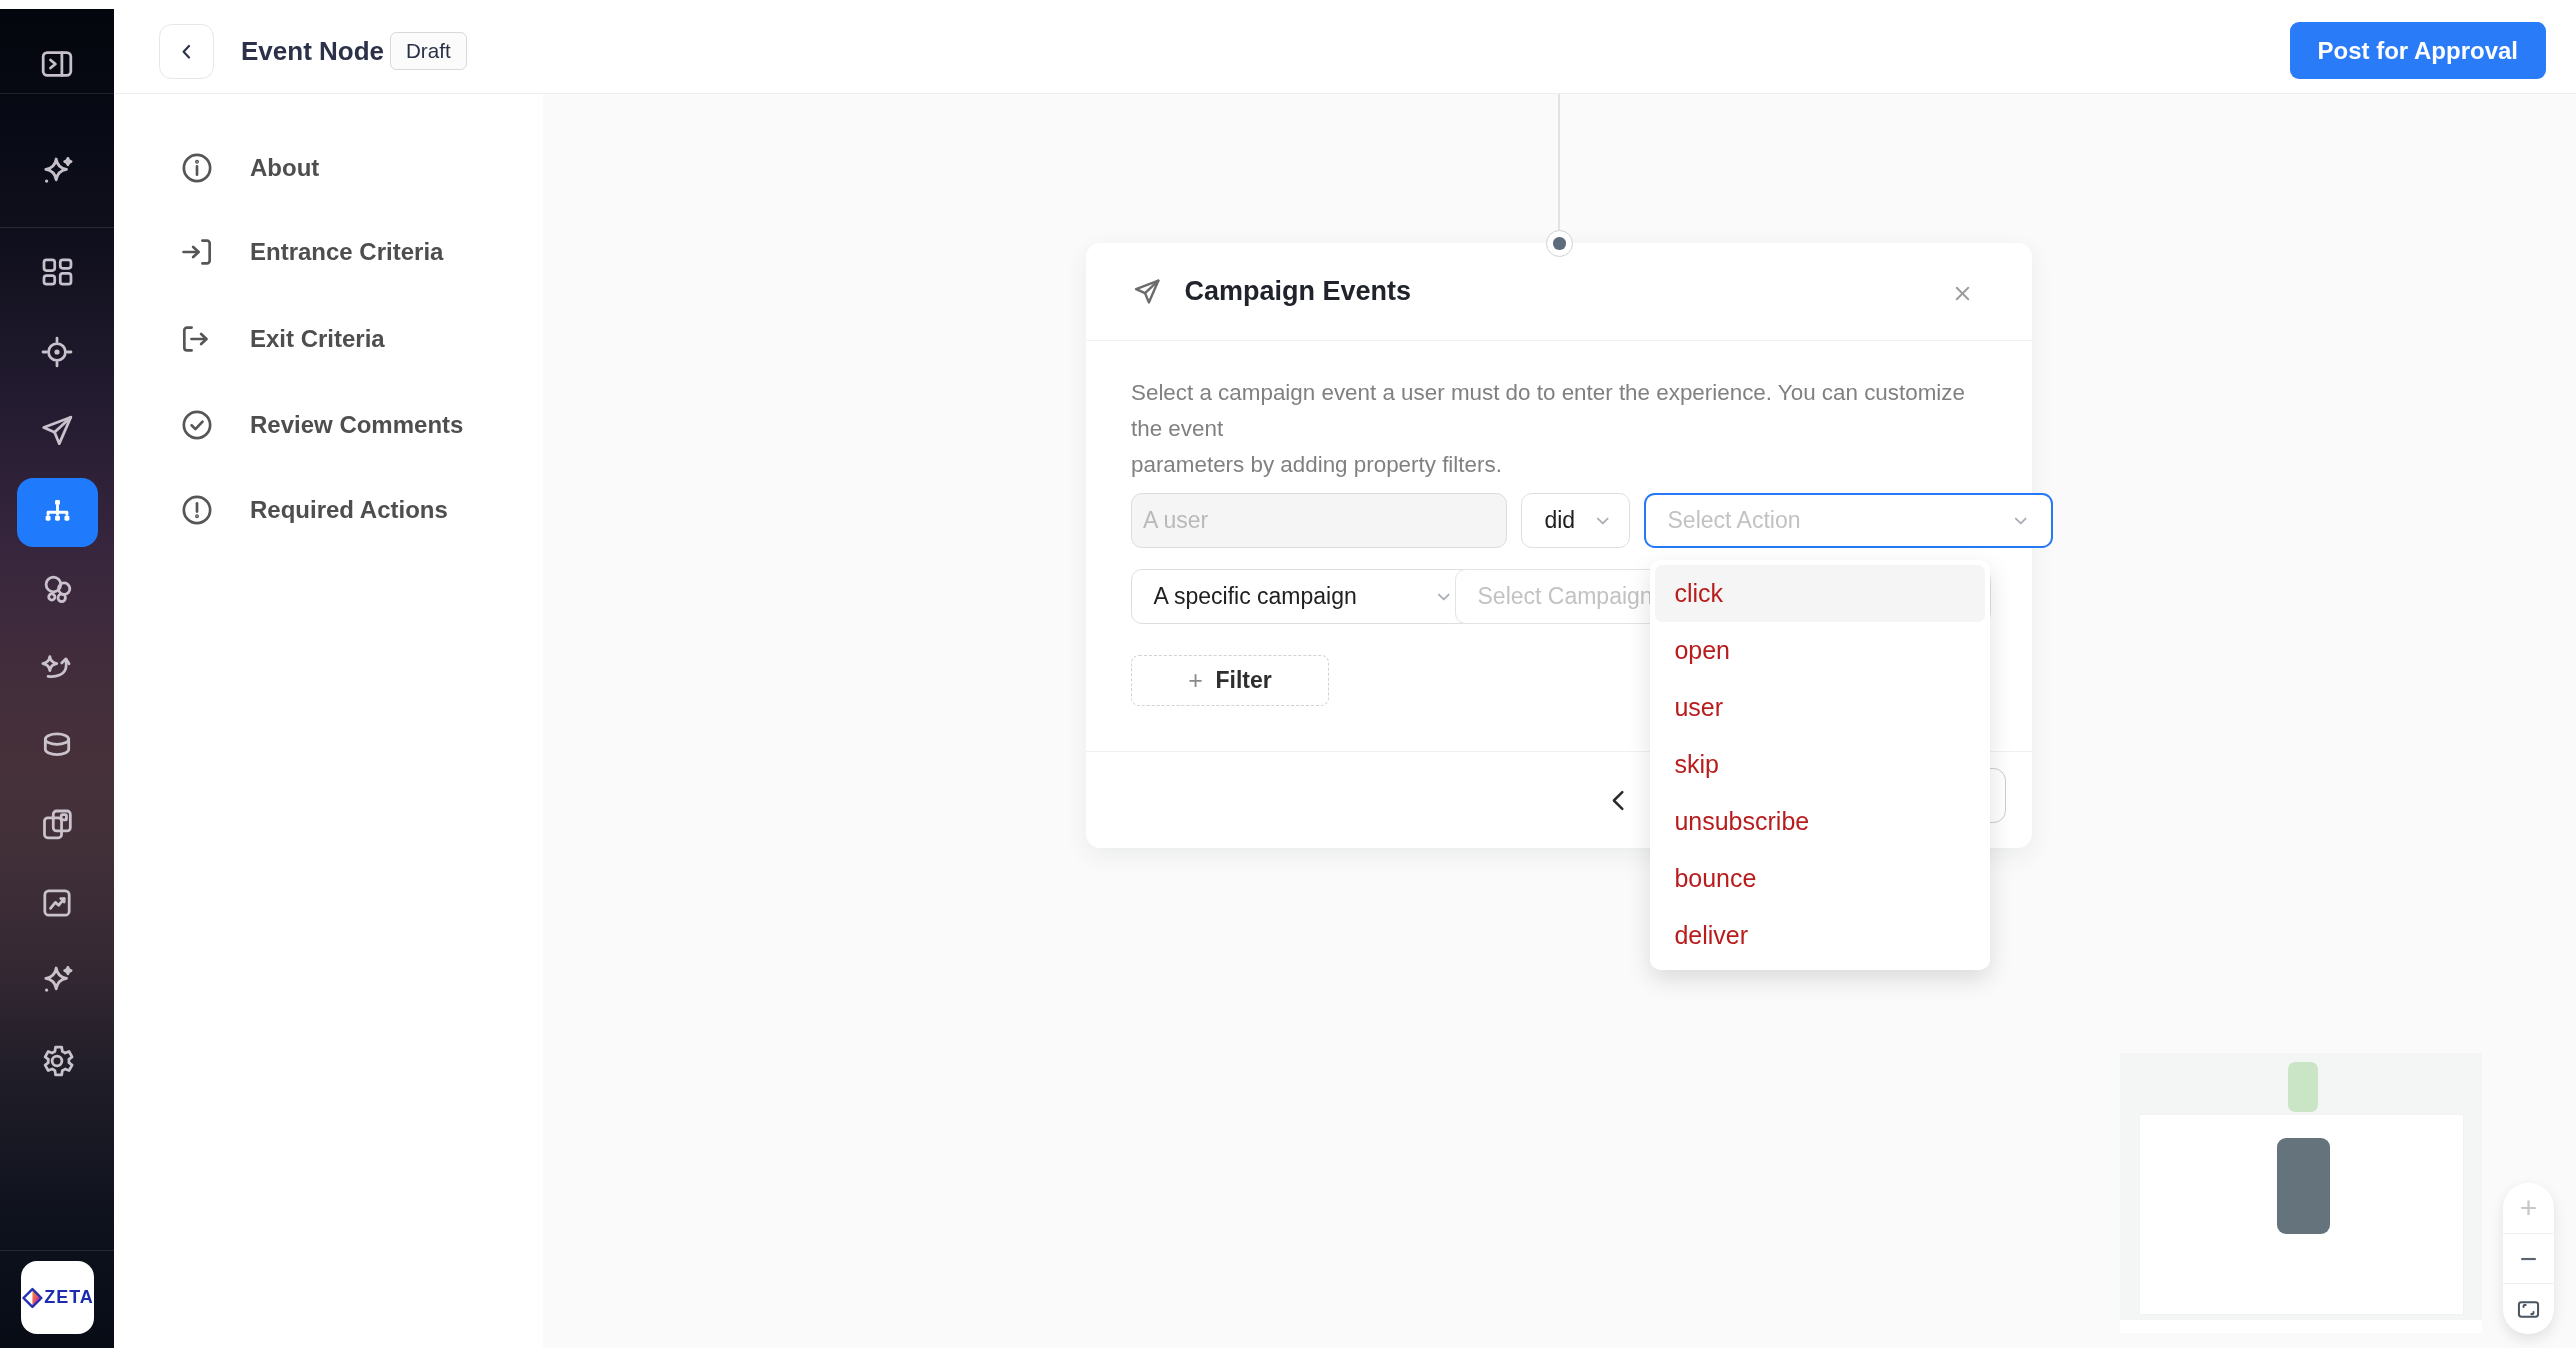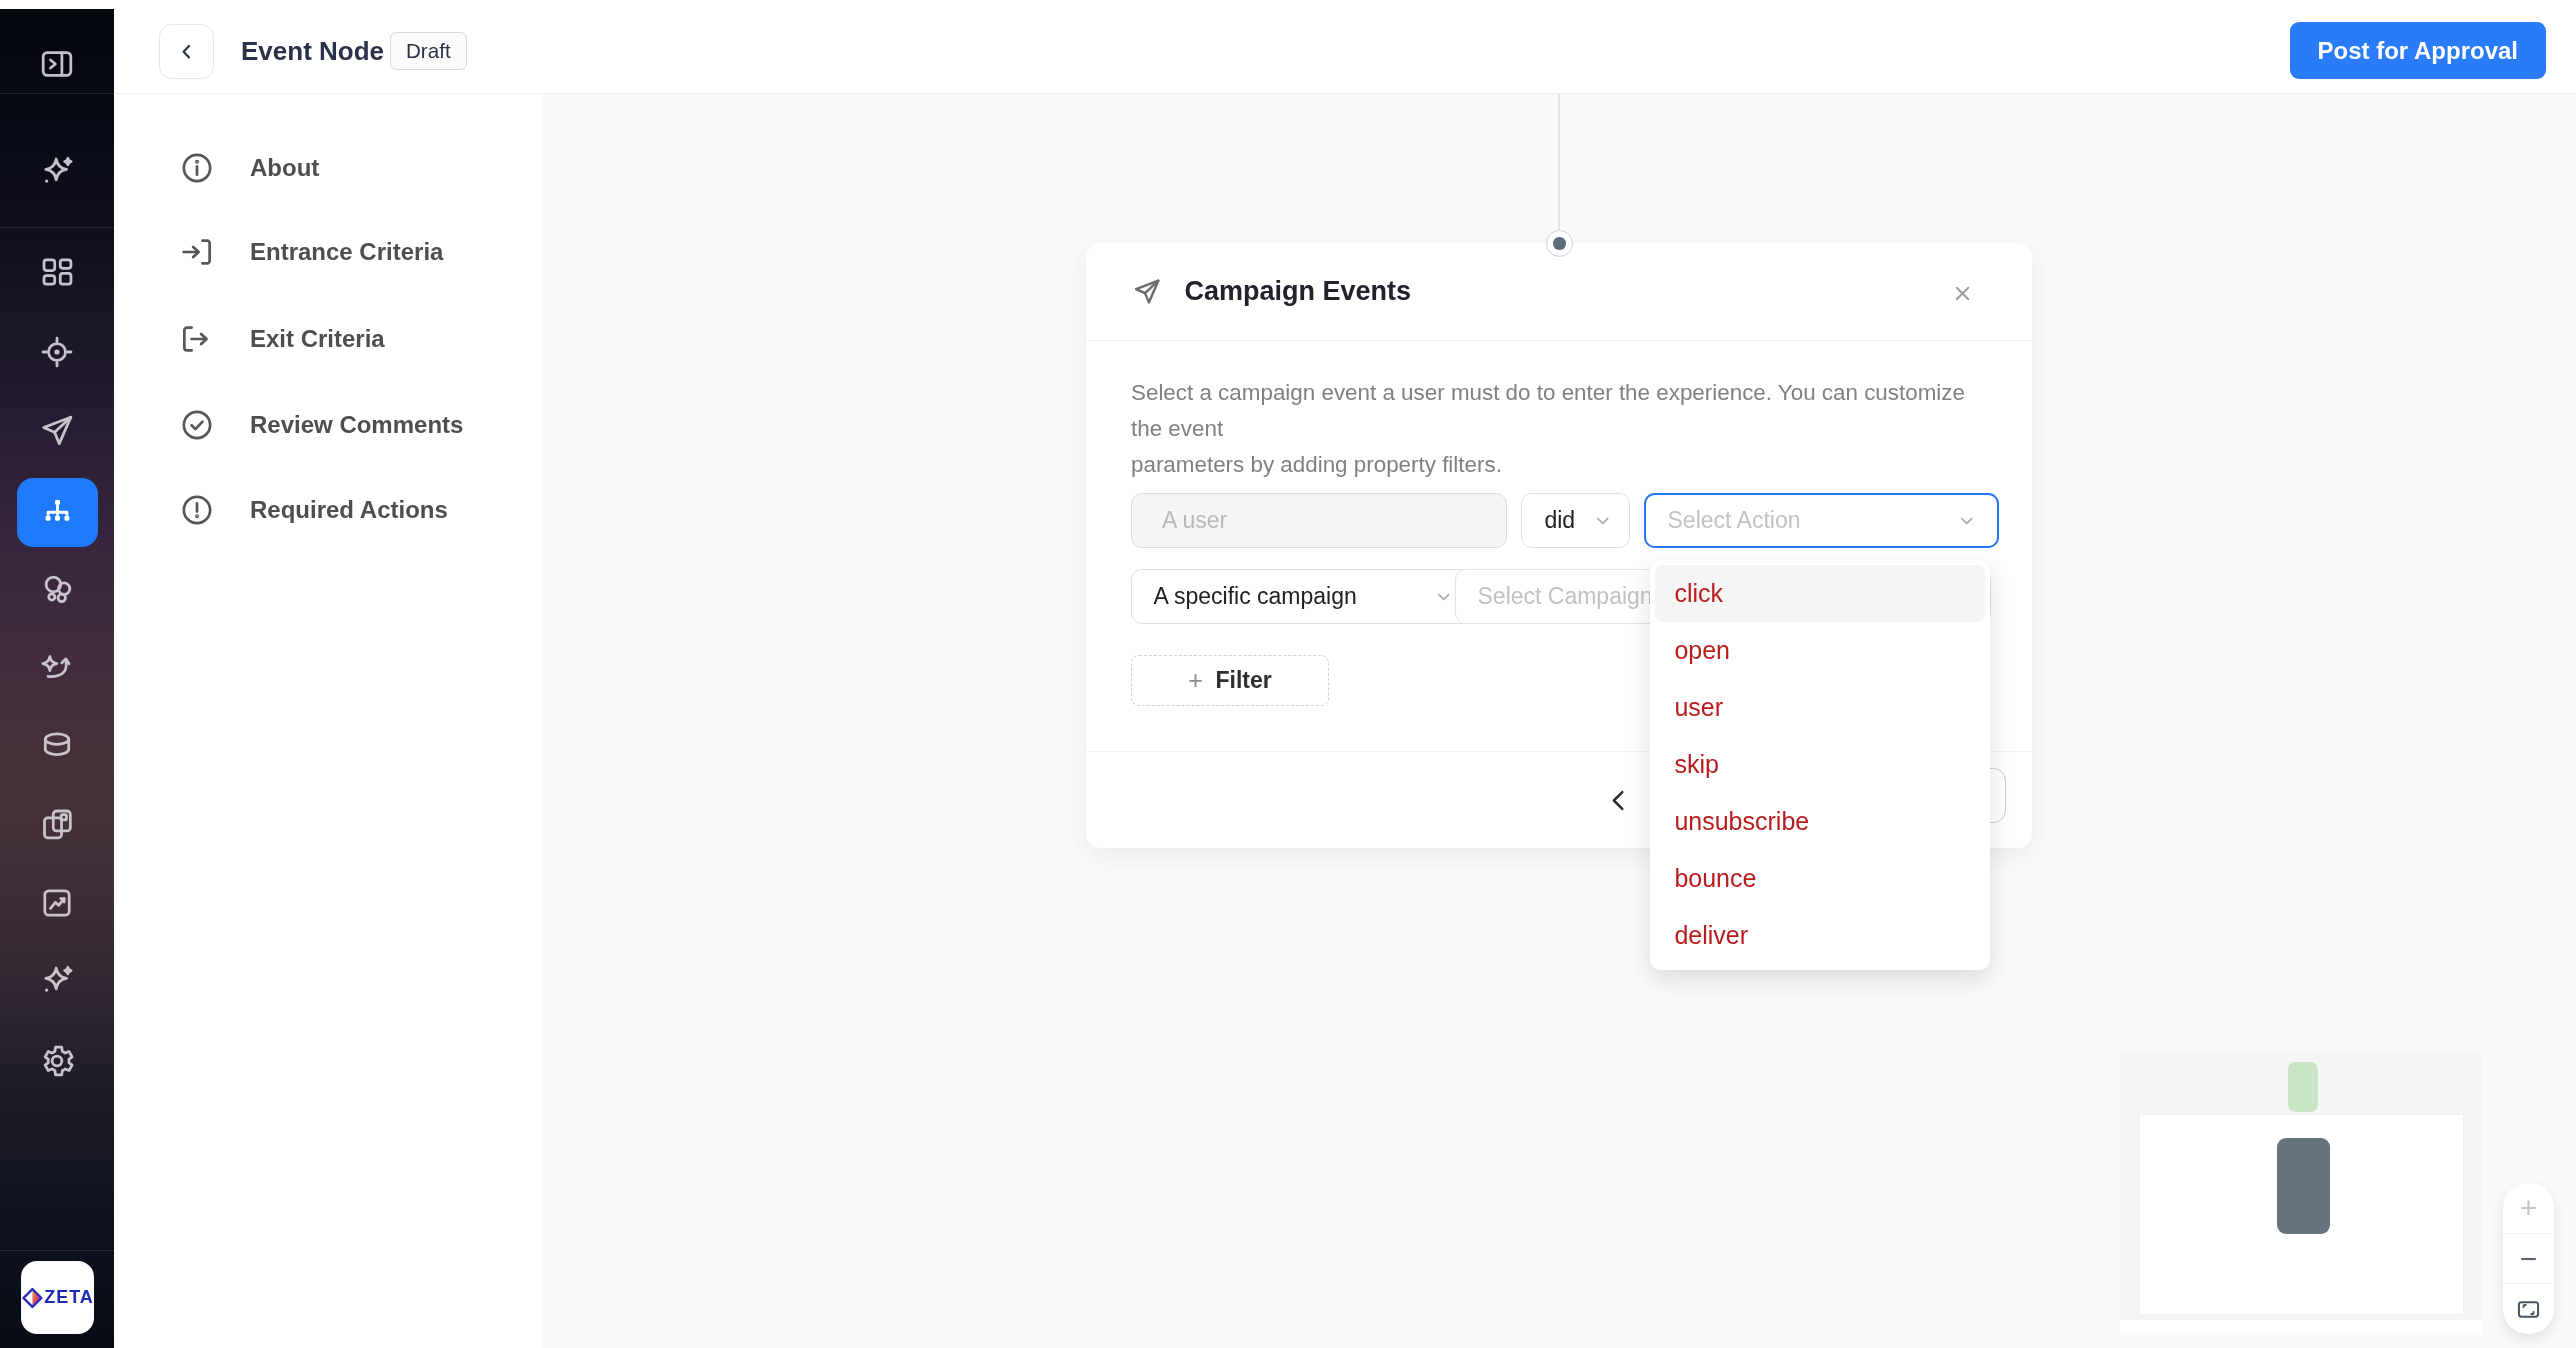--- a/index.html
+++ b/index.html
@@ -68,23 +68,23 @@
     display:flex; align-items:center; justify-content:center; }
   #modal-close svg { width:23px; height:23px; stroke:#9b9b9b; stroke-width:2; stroke-linecap:round; }
   #modal-desc { position:absolute; left:45px; top:132px; width:863px; font-size:22.4px;
     line-height:36px; color:#808080; }
   .ctrl { position:absolute; height:55px; border-radius:10.7px; background:#fff; display:flex;
     align-items:center; font-size:23px; color:#202020; cursor:pointer; }
   .ctrl .chev { margin-left:auto; }
   .chev svg { width:21.5px; height:21.5px; stroke:#a9aeb5; stroke-width:2; fill:none;
     stroke-linecap:round; stroke-linejoin:round; display:block; }
   #ctrl-user   { left:45px;  top:250px; width:376px; background:#f5f5f5; border:1.8px solid #dcdcdc;
-    color:#b9b9b9; padding:0 30px; cursor:default; }
+    color:#b9b9b9; padding:0 11px; cursor:default; }
   #ctrl-did    { left:435px; top:250px; width:109px; border:1.8px solid #dedede; padding:0 16px 0 22.4px; gap:9px; }
-  #ctrl-action { left:558px; top:250px; width:355px; border:2.7px solid #2678f7; color:#c2c2c2;
+  #ctrl-action { left:558px; top:250px; width:409px; border:2.7px solid #2678f7; color:#c2c2c2;
     padding:0 19.7px 0 21.5px;gap:42px; }
   #ctrl-scope  { left:45px;  top:326px; width:342px; border:1.8px solid #dedede; padding:0 18px 0 21.5px; }
   #ctrl-campaign { left:369px; top:326px; width:536px; border:1.8px solid #e3e3e3; color:#c2c2c2;
     padding:0 21.5px; }
   #filter-btn { position:absolute; left:45px; top:412px; width:198px; height:51px;
     border:1.8px dashed #d2d2d2; border-radius:8px; background:#fff; display:flex; align-items:center;
     justify-content:center; gap:12.5px; cursor:pointer; }
   #filter-btn .plus { font-size:25px; color:#8a8a8a; font-weight:400; }
   #filter-btn .flabel { font-size:23px; font-weight:700; color:#2e2e2e; }
   #modal-footer { position:absolute; left:0; bottom:0; width:100%; height:97px;

